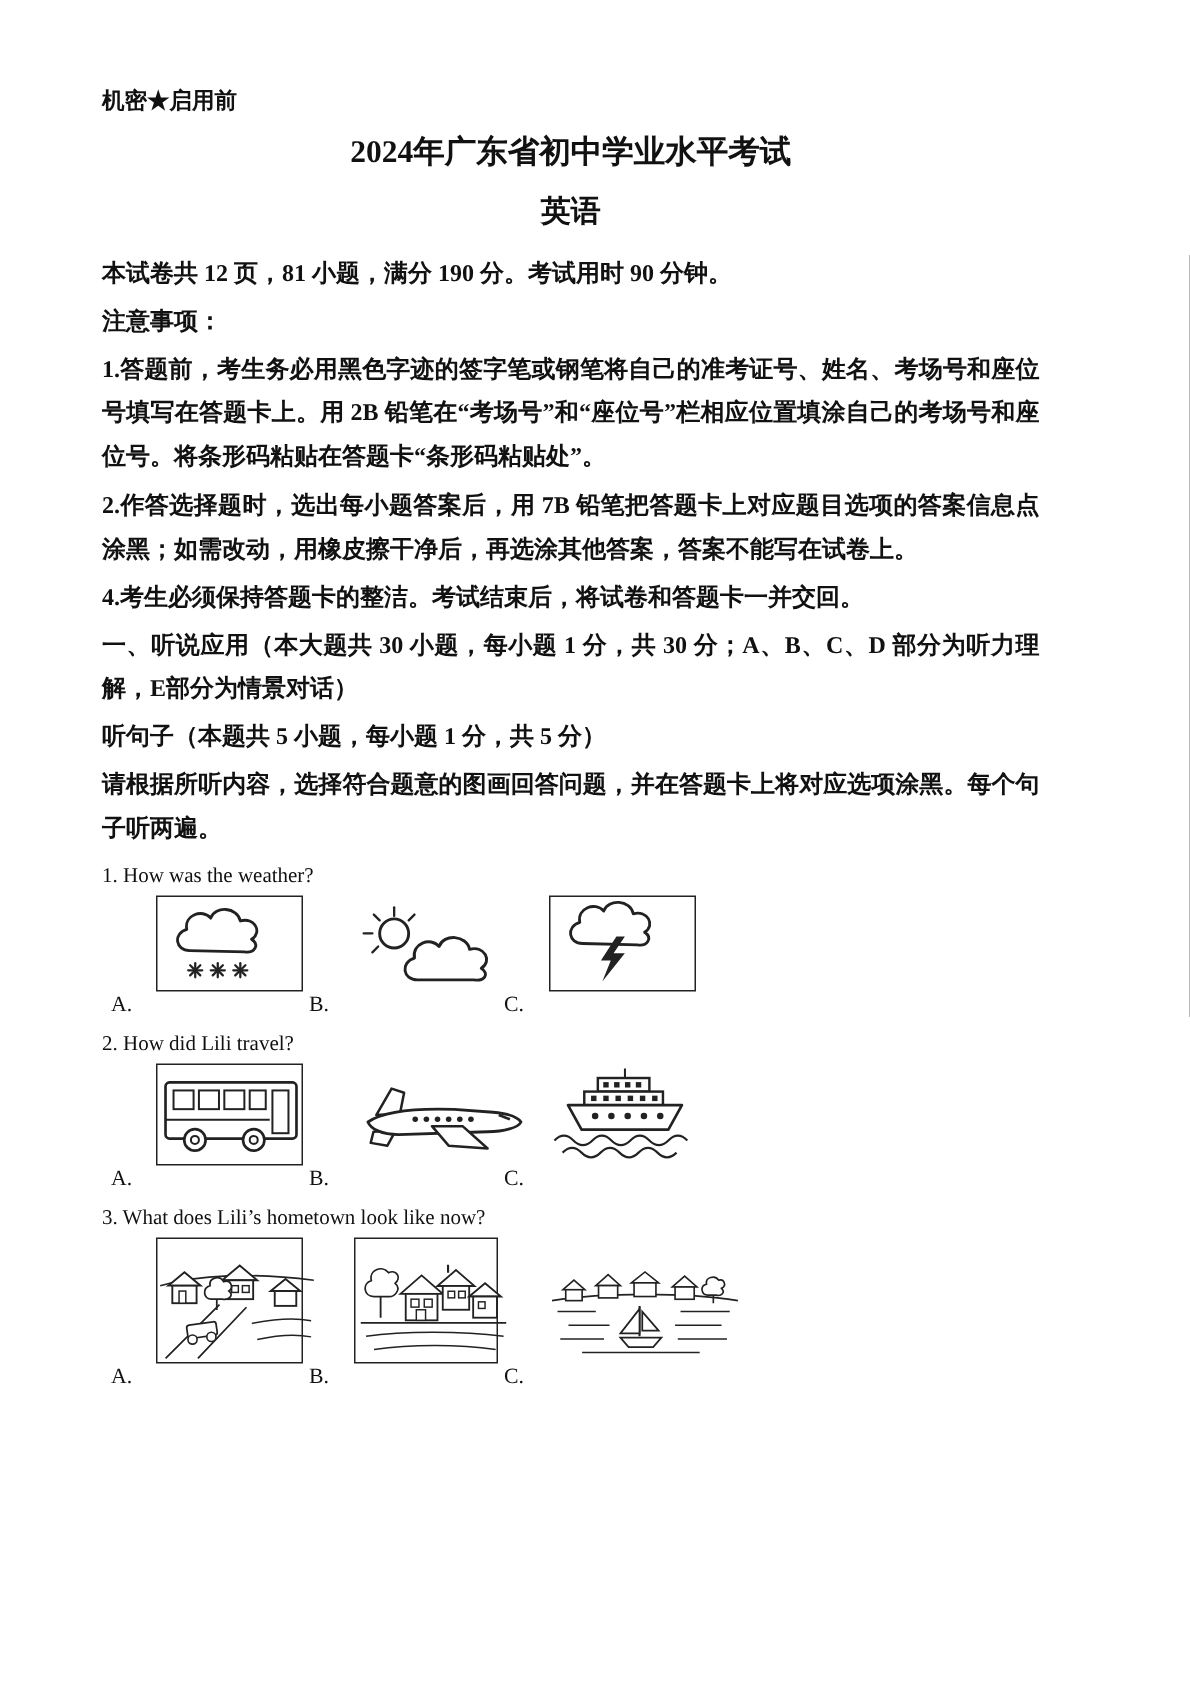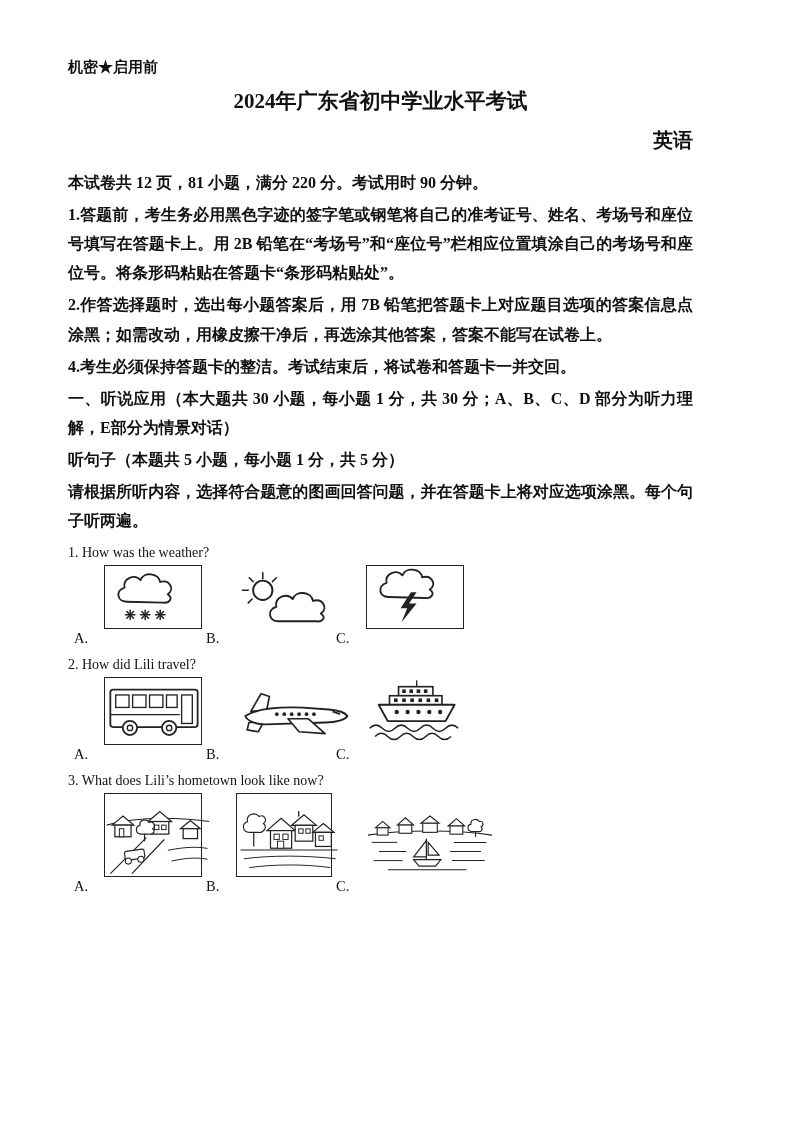--- a/index.html
+++ b/index.html
@@ -9,42 +9,43 @@
     margin:0 auto;
     background:#ffffff;
     box-sizing:border-box;
     padding:58px 100px 30px 68px;
     font-family:"Liberation Serif","DejaVu Serif",serif;
     color:#111;
     overflow:hidden;
   }
   .security{font-size:15px;font-weight:bold;margin-bottom:10px;}
   .title{font-size:21px;font-weight:bold;text-align:center;margin-top:8px;}
-  .subject{font-size:20px;font-weight:bold;text-align:right;margin:12px 0 14px 0;font-family:Liberation Mono, monospace;}
+  .subject{font-size:20px;font-weight:bold;text-align:center;margin:12px 0 14px 0;font-family:Liberation Mono, monospace;}
   .para{font-size:16px;font-weight:bold;line-height:1.82;text-align:justify;margin:0 0 3px 0;}
   .q-line{font-size:14px;font-weight:normal;margin:10px 0 4px 0;}
   .opt-row{display:flex;align-items:flex-end;margin:2px 0 0 2px;}
   .opt{display:flex;flex-direction:column;}
   .opt .img-wrap{margin-left:34px;display:block;}
   .opt .img-border{border:1.2px solid #222;}
   .opt-label{font-size:14.5px;margin:1px 0 0 4px;}
   svg{display:block;}
   .q-block{margin-bottom:2px;}
 </style>
 </head>
 <body>
 
 <div class="page">
 
   <div class="security">机密★启用前</div>
 
   <div class="title">2024年广东省初中学业水平考试</div>
   <div class="subject">英语</div>
 
-  <p class="para">本试卷共 12 页，81 小题，满分 220 分。考试用时 90 分钟。</p>
+  <p class="para">本试卷共 12 页，81 小题，满分 190 分。考试用时 90 分钟。</p>
+  <p class="para">注意事项：</p>
   <p class="para">1.答题前，考生务必用黑色字迹的签字笔或钢笔将自己的准考证号、姓名、考场号和座位号填写在答题卡上。用 2B 铅笔在“考场号”和“座位号”栏相应位置填涂自己的考场号和座位号。将条形码粘贴在答题卡“条形码粘贴处”。</p>
   <p class="para">2.作答选择题时，选出每小题答案后，用 7B 铅笔把答题卡上对应题目选项的答案信息点涂黑；如需改动，用橡皮擦干净后，再选涂其他答案，答案不能写在试卷上。</p>
   <p class="para">4.考生必须保持答题卡的整洁。考试结束后，将试卷和答题卡一并交回。</p>
   <p class="para">一、听说应用（本大题共 30 小题，每小题 1 分，共 30 分；A、B、C、D 部分为听力理解，E部分为情景对话）</p>
   <p class="para">听句子（本题共 5 小题，每小题 1 分，共 5 分）</p>
   <p class="para">请根据所听内容，选择符合题意的图画回答问题，并在答题卡上将对应选项涂黑。每个句子听两遍。</p>
 
   <div class="q-block">
     <div class="q-line">1. How was the weather?</div>
     <div class="opt-row">

